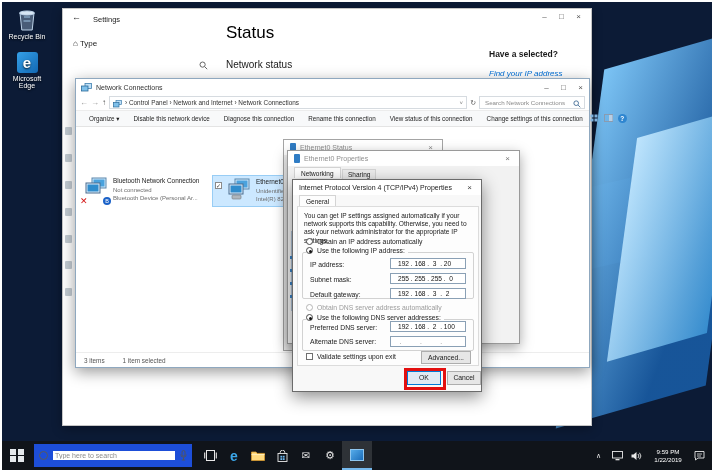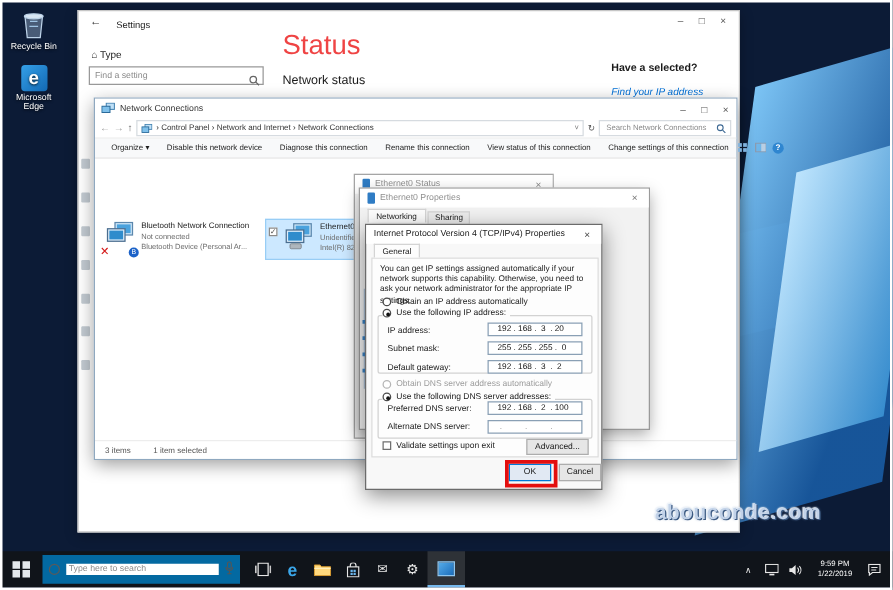--- a/index.html
+++ b/index.html
@@ -35,21 +35,21 @@
 
   
   .settings{left:62px;top:8px;width:530px;height:418px;z-index:10;border:1px solid #c6c6c6;box-shadow:0 3px 10px rgba(0,0,0,.3);}
   .s-title{position:absolute;left:30px;top:6px;font-size:7.5px;color:#222;}
   .s-back{position:absolute;left:9px;top:3px;font-size:9px;color:#333;}
   .s-ctrls{position:absolute;right:4px;top:3px;display:flex;}
   .s-home{position:absolute;left:10px;top:30px;font-size:8px;color:#222;}
   .s-search{position:absolute;left:8px;top:44px;width:140px;height:15px;border:1px solid #999;
     font-size:7px;padding:0 14px 0 4px;color:#333;}
   .s-search-glass{position:absolute;left:136px;top:47px;}
-  .s-status{position:absolute;left:163px;top:14px;font-size:22px;font-weight:300;color:#ef4444;}
+  .s-status{position:absolute;left:163px;top:14px;font-size:17px;font-weight:300;color:#000000;}
   .s-netstatus{position:absolute;left:163px;top:50px;font-size:10px;font-weight:normal;color:#1a1a1a;}
   .s-q{position:absolute;left:426px;top:40px;font-size:8.5px;font-weight:bold;color:#1a1a1a;}
   .s-link{position:absolute;left:426px;top:60px;font-size:8px;color:#0070d8;font-style:italic;}
   .navchip{position:absolute;left:2px;width:7px;height:8px;background:#aeb8c2;opacity:.75;border-radius:1px;}
 
   
   .ncwin{left:75px;top:78px;width:515px;height:290px;z-index:20;border:1px solid #8fa8bf;
     box-shadow:0 4px 14px rgba(0,0,0,.4);display:flex;flex-direction:column;}
   .nc-titlebar{height:16px;display:flex;align-items:center;padding-left:5px;background:#fff;}
   .nc-title{font-size:7px;color:#333;margin-left:4px;flex:1;}
@@ -108,21 +108,21 @@
   
   .watermark{position:absolute;left:524px;top:401px;z-index:1100;font-size:16.5px;font-weight:bold;
     color:#c2d2e8;letter-spacing:.5px;text-shadow:1px 1px 0 #3c5a82,-1px -1px 1px #eef4fb,0 0 2px #6f8cb0;}
 
   
   .taskbar{position:absolute;left:0;top:441px;width:714px;height:29px;background:#10141a;z-index:1000;
     display:flex;align-items:center;}
   .tb-start{width:34px;height:29px;display:flex;align-items:center;justify-content:center;}
   .winlogo{display:grid;grid-template-columns:6px 6px;grid-template-rows:6px 6px;gap:1.5px;}
   .winlogo div{background:#e4e8ec;}
-  .tb-search{width:158px;height:23px;background:#0369a1;display:flex;align-items:center;margin-right:6px;}
+  .tb-search{width:158px;height:23px;background:#1d4ed8;display:flex;align-items:center;margin-right:6px;}
   .cortana-ring{width:9px;height:9px;border:1.5px solid #5a5a5a;border-radius:50%;margin:0 5px;flex:none;}
   .tb-search input{border:none;outline:none;flex:1;font-size:7px;min-width:0;color:#333;}
   .tb-ic{width:24px;height:29px;display:flex;align-items:center;justify-content:center;flex:none;}
   .tb-ic.active{width:30px;background:rgba(255,255,255,.13);border-bottom:2px solid #76b9ed;}
   .app-tile{width:14px;height:12px;background:linear-gradient(135deg,#55abe9,#1b6dba);border:1px solid #8fc6ef;}
   .tray{margin-left:auto;display:flex;align-items:center;padding-right:5px;}
   .tray .tb-ic{width:19px;}
   .clock{width:44px;text-align:center;color:#fff;font-size:6.2px;line-height:7.5px;}
   .edge-e{color:#3ba7ea;font-weight:bold;font-size:14px;}
   .glyph-w{color:#e8e8e8;}
@@ -162,21 +162,20 @@
     <span class="s-title">Settings</span>
     <div class="s-ctrls">
       <span class="ctrl">–</span>
       <span class="ctrl">□</span>
       <span class="ctrl">×</span>
     </div>
     <div class="s-home">
       <span>⌂</span>
       <span>Type</span>
     </div>
-    <input class="s-search" placeholder="Find a setting" style="">
     <span class="s-search-glass">
       <svg width="9" height="9" viewBox="0 0 9 9">
           <circle cx="3.6" cy="3.6" r="2.6" fill="none" stroke="#666" stroke-width="1"></circle>
           <line x1="5.7" y1="5.7" x2="8.2" y2="8.2" stroke="#666" stroke-width="1"></line>
         </svg>
     </span>
     <div class="s-status">Status</div>
     <div class="s-netstatus">Network status</div>
     <div class="s-q">Have a selected?</div>
     <div class="s-link">Find your IP address</div>
@@ -387,21 +386,20 @@
     </div>
     <div class="btn" style="left:128px;top:171px;width:50px;height:13px;">Advanced...</div>
 
     <div class="btn def" style="left:114px;top:191px;width:34px;height:14px;">
       <span>OK</span>
       <div class="red-rect"></div>
     </div>
     <div class="btn" style="left:154px;top:191px;width:34px;height:14px;">Cancel</div>
   </div>
 
-  <div class="watermark">abouconde.com</div>
 
   <div class="taskbar">
     <div class="tb-start">
       <div class="winlogo">
           <div></div>
           <div></div>
           <div></div>
           <div></div>
         </div>
     </div>

